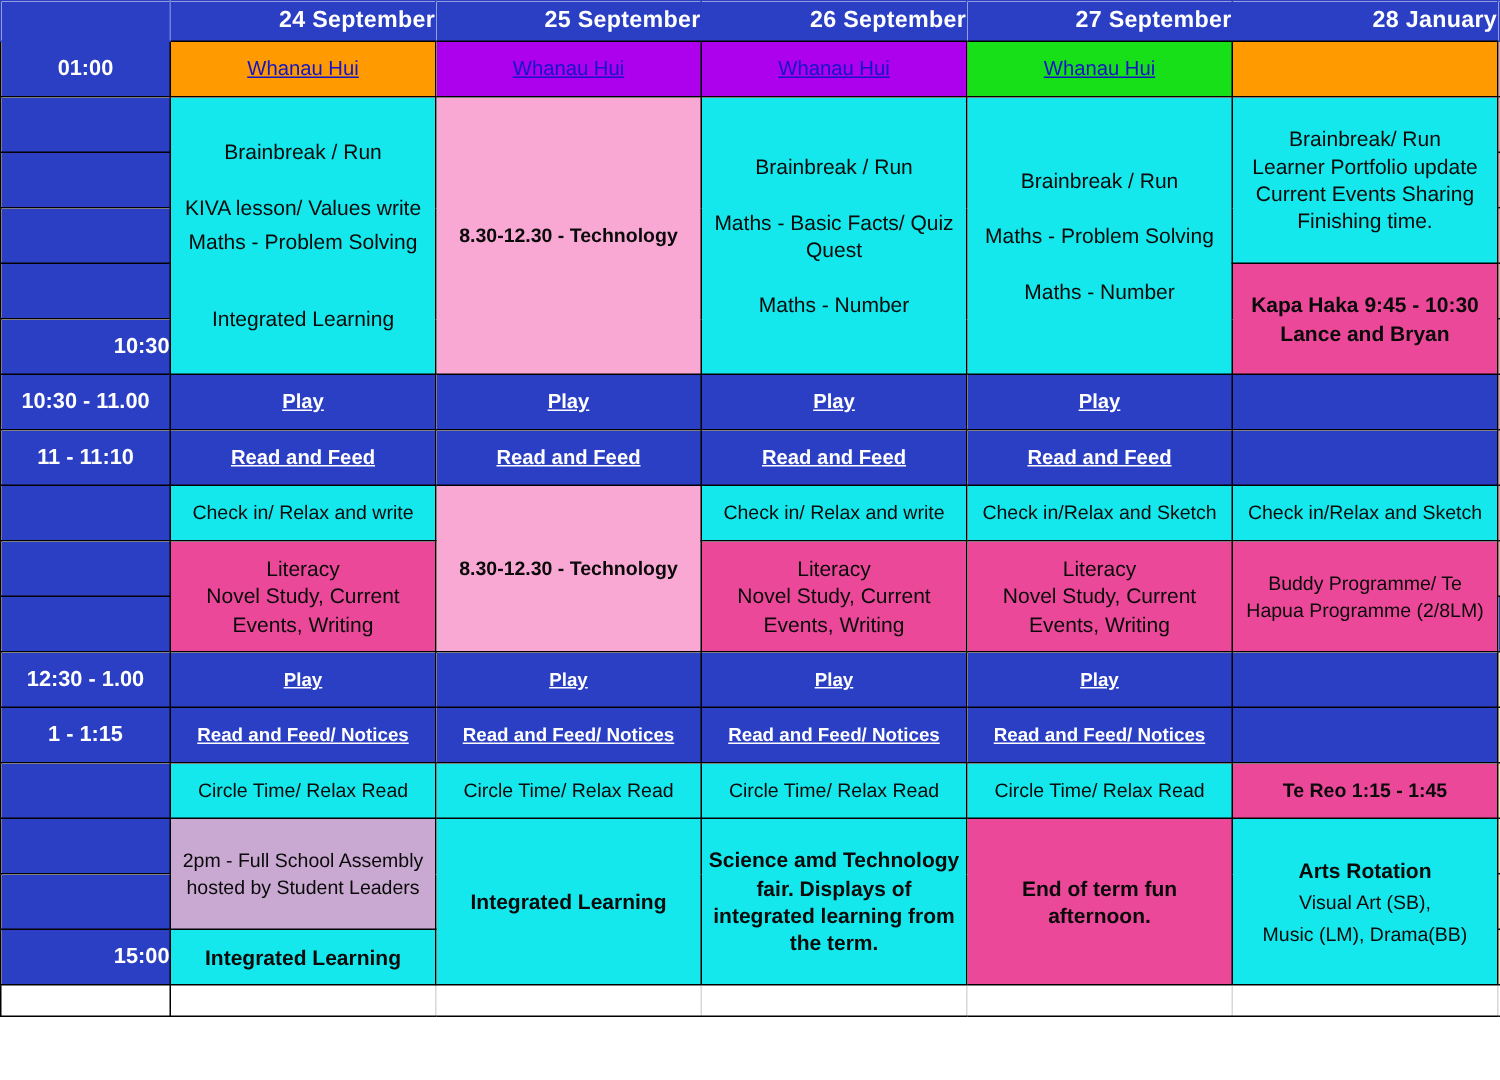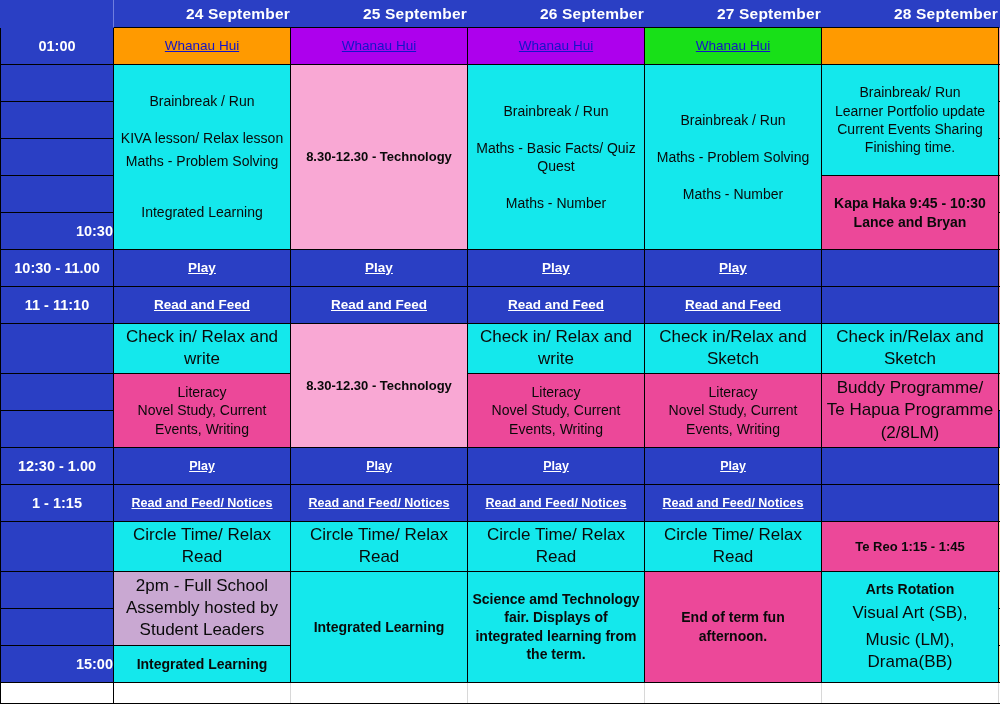--- a/index.html
+++ b/index.html
@@ -76,21 +76,21 @@
 
   
   .cell{
     display:block;
     width:100%;
     box-sizing:border-box;
     padding:2px 4px;
     line-height:1.32;
   }
   .t-norm{font-size:14px;color:#0a0a0a;font-weight:normal;}
-  .t-small{font-size:17px;color:#0a0a0a;font-weight:normal;}
+  .t-small{font-size:13px;color:#0a0a0a;font-weight:normal;}
   .t-bold{font-size:13px;color:#0a0a0a;font-weight:bold;}
   .t-bold14{font-size:14px;color:#0a0a0a;font-weight:bold;}
   .t-link{
     font-size:13.5px;color:#1414c8;font-weight:normal;
     text-decoration:underline;
   }
   .t-link-onblue{
     font-size:13.5px;color:#ffffff;font-weight:bold;
     text-decoration:underline;
   }
@@ -118,21 +118,21 @@
         <col class="c-day">
         <col class="c-tail">
   </colgroup>
   <thead>
     <tr class="hdr">
       <th class="corner"></th>
       <th>24 September</th>
       <th>25 September</th>
       <th>26 September</th>
       <th>27 September</th>
-      <th>28 September</th>
+      <th>28 January</th>
       <th class="tail"></th>
     </tr>
   </thead>
   <tbody>
 
     <tr>
       <td class="time">01:00</td>
       <td class="bg-orange">
         <span class="cell t-link">Whanau Hui</span>
       </td>
@@ -147,21 +147,21 @@
       </td>
       <td class="bg-orange"></td>
       <td class="tail salmon"></td>
     </tr>
 
     <tr>
       <td class="time"></td>
       <td class="bg-cyan" rowspan="5">
         <span class="cell t-norm">Brainbreak / Run</span>
         <span class="gap"></span>
-        <span class="cell t-norm">KIVA lesson/ Relax lesson</span>
+        <span class="cell t-norm">KIVA lesson/ Values write</span>
         <span class="cell t-norm">Maths - Problem Solving</span>
         <span class="gap"></span>
             <span class="gap"></span>
         <span class="cell t-norm">Integrated Learning</span>
       </td>
       <td class="bg-white" rowspan="5">
         <span class="cell t-bold">8.30-12.30 - Technology</span>
       </td>
       <td class="bg-cyan" rowspan="5">
         <span class="cell t-norm">Brainbreak / Run</span>

